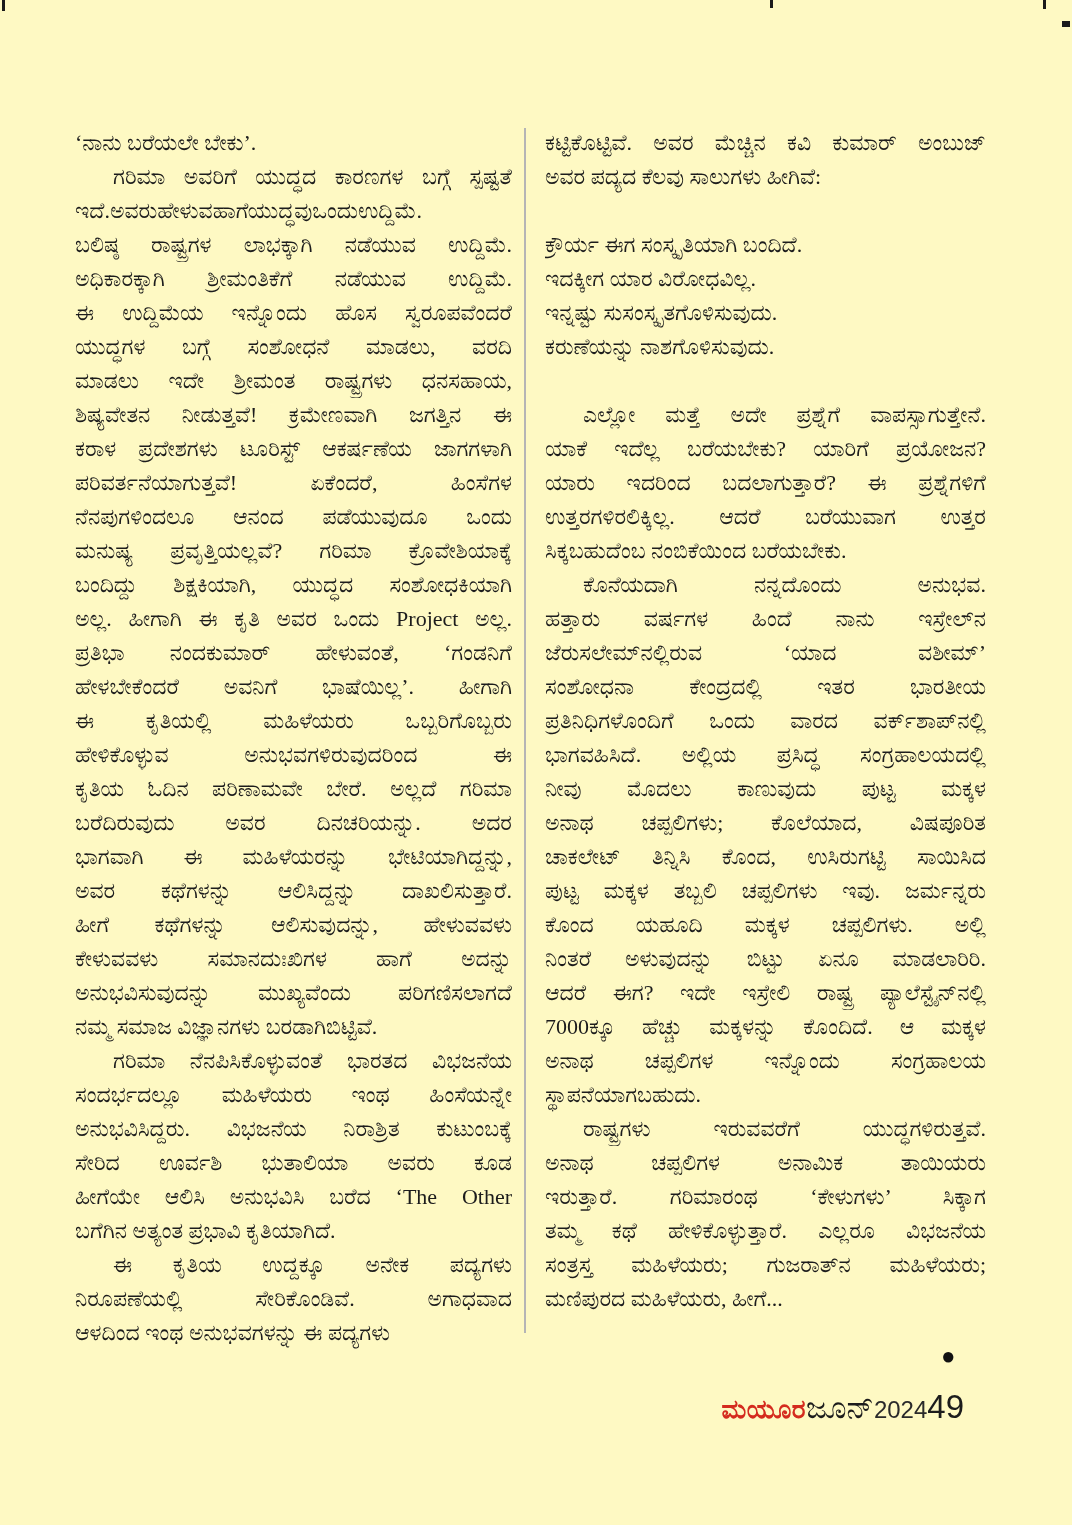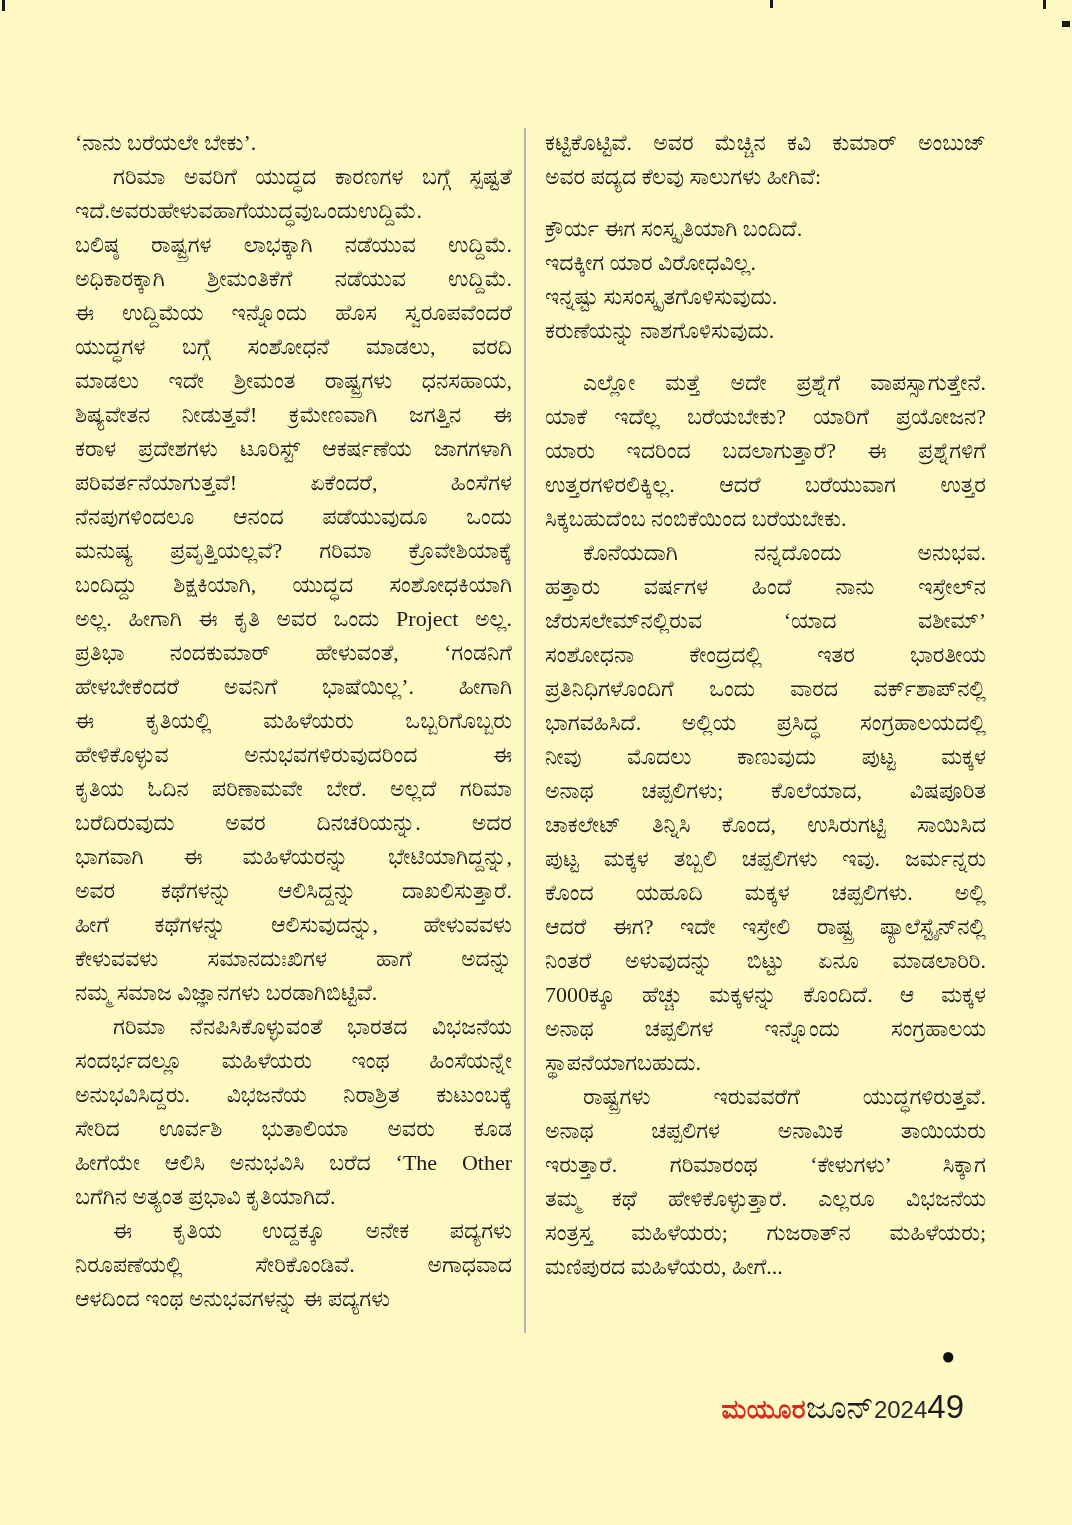--- a/index.html
+++ b/index.html
@@ -28,21 +28,21 @@
   .col.right { left:545px; width:441px; height:1290px; }
 
   .divider {
     position:absolute;
     left:524px; top:128px;
     width:2px; height:1205px;
     background:#b5b5b5;
   }
 
   .block { margin:0; }
-  .block.gap-before { margin-top:18px; }
+  .block.gap-before { margin-top:34px; }
   .line {
     height:34px;
     line-height:34px;
     font-size:22px;
     white-space:nowrap;
     overflow:hidden;
     text-align:justify;
     text-align-last:justify;
   }
   .line.last, .poem .line { text-align-last:left; }
@@ -97,20 +97,21 @@
         <div class="line">ಪ್ರತಿಭಾ ನಂದಕುಮಾರ್ ಹೇಳುವಂತೆ, ‘ಗಂಡನಿಗೆ</div>
         <div class="line">ಹೇಳಬೇಕೆಂದರೆ ಅವನಿಗೆ ಭಾಷೆಯಿಲ್ಲ’. ಹೀಗಾಗಿ</div>
         <div class="line">ಈ ಕೃತಿಯಲ್ಲಿ ಮಹಿಳೆಯರು ಒಬ್ಬರಿಗೊಬ್ಬರು</div>
         <div class="line">ಹೇಳಿಕೊಳ್ಳುವ ಅನುಭವಗಳಿರುವುದರಿಂದ ಈ</div>
         <div class="line">ಕೃತಿಯ ಓದಿನ ಪರಿಣಾಮವೇ ಬೇರೆ. ಅಲ್ಲದೆ ಗರಿಮಾ</div>
         <div class="line">ಬರೆದಿರುವುದು ಅವರ ದಿನಚರಿಯನ್ನು. ಅದರ</div>
         <div class="line">ಭಾಗವಾಗಿ ಈ ಮಹಿಳೆಯರನ್ನು ಭೇಟಿಯಾಗಿದ್ದನ್ನು,</div>
         <div class="line">ಅವರ ಕಥೆಗಳನ್ನು ಆಲಿಸಿದ್ದನ್ನು ದಾಖಲಿಸುತ್ತಾರೆ.</div>
         <div class="line">ಹೀಗೆ ಕಥೆಗಳನ್ನು ಆಲಿಸುವುದನ್ನು, ಹೇಳುವವಳು</div>
         <div class="line">ಕೇಳುವವಳು ಸಮಾನದುಃಖಿಗಳ ಹಾಗೆ ಅದನ್ನು</div>
+        <div class="line">ಅನುಭವಿಸುವುದನ್ನು ಮುಖ್ಯವೆಂದು ಪರಿಗಣಿಸಲಾಗದೆ</div>
         <div class="line last">ನಮ್ಮ ಸಮಾಜ ವಿಜ್ಞಾನಗಳು ಬರಡಾಗಿಬಿಟ್ಟಿವೆ.</div>
       </div>
       <div class="block para indent">
         <div class="line">ಗರಿಮಾ ನೆನಪಿಸಿಕೊಳ್ಳುವಂತೆ ಭಾರತದ ವಿಭಜನೆಯ</div>
         <div class="line">ಸಂದರ್ಭದಲ್ಲೂ ಮಹಿಳೆಯರು ಇಂಥ ಹಿಂಸೆಯನ್ನೇ</div>
         <div class="line">ಅನುಭವಿಸಿದ್ದರು. ವಿಭಜನೆಯ ನಿರಾಶ್ರಿತ ಕುಟುಂಬಕ್ಕೆ</div>
         <div class="line">ಸೇರಿದ ಊರ್ವಶಿ ಭುತಾಲಿಯಾ ಅವರು ಕೂಡ</div>
         <div class="line">ಹೀಗೆಯೇ ಆಲಿಸಿ ಅನುಭವಿಸಿ ಬರೆದ ‘The Other</div>
         <div class="line last">ಬಗೆಗಿನ ಅತ್ಯಂತ ಪ್ರಭಾವಿ ಕೃತಿಯಾಗಿದೆ.</div>
       </div>
@@ -146,22 +147,22 @@
         <div class="line">ಹತ್ತಾರು ವರ್ಷಗಳ ಹಿಂದೆ ನಾನು ಇಸ್ರೇಲ್‌ನ</div>
         <div class="line">ಜೆರುಸಲೇಮ್‌ನಲ್ಲಿರುವ ‘ಯಾದ ವಶೀಮ್’</div>
         <div class="line">ಸಂಶೋಧನಾ ಕೇಂದ್ರದಲ್ಲಿ ಇತರ ಭಾರತೀಯ</div>
         <div class="line">ಪ್ರತಿನಿಧಿಗಳೊಂದಿಗೆ ಒಂದು ವಾರದ ವರ್ಕ್‌ಶಾಪ್‌ನಲ್ಲಿ</div>
         <div class="line">ಭಾಗವಹಿಸಿದೆ. ಅಲ್ಲಿಯ ಪ್ರಸಿದ್ಧ ಸಂಗ್ರಹಾಲಯದಲ್ಲಿ</div>
         <div class="line">ನೀವು ಮೊದಲು ಕಾಣುವುದು ಪುಟ್ಟ ಮಕ್ಕಳ</div>
         <div class="line">ಅನಾಥ ಚಪ್ಪಲಿಗಳು; ಕೊಲೆಯಾದ, ವಿಷಪೂರಿತ</div>
         <div class="line">ಚಾಕಲೇಟ್ ತಿನ್ನಿಸಿ ಕೊಂದ, ಉಸಿರುಗಟ್ಟಿ ಸಾಯಿಸಿದ</div>
         <div class="line">ಪುಟ್ಟ ಮಕ್ಕಳ ತಬ್ಬಲಿ ಚಪ್ಪಲಿಗಳು ಇವು. ಜರ್ಮನ್ನರು</div>
         <div class="line">ಕೊಂದ ಯಹೂದಿ ಮಕ್ಕಳ ಚಪ್ಪಲಿಗಳು. ಅಲ್ಲಿ</div>
+        <div class="line">ನಿಂತರೆ ಅಳುವುದನ್ನು ಬಿಟ್ಟು ಏನೂ ಮಾಡಲಾರಿರಿ.</div>
         <div class="line">ಆದರೆ ಈಗ? ಇದೇ ಇಸ್ರೇಲಿ ರಾಷ್ಟ್ರ ಪ್ಯಾಲೆಸ್ಟೈನ್‌ನಲ್ಲಿ</div>
-        <div class="line">ನಿಂತರೆ ಅಳುವುದನ್ನು ಬಿಟ್ಟು ಏನೂ ಮಾಡಲಾರಿರಿ.</div>
         <div class="line">7000ಕ್ಕೂ ಹೆಚ್ಚು ಮಕ್ಕಳನ್ನು ಕೊಂದಿದೆ. ಆ ಮಕ್ಕಳ</div>
         <div class="line">ಅನಾಥ ಚಪ್ಪಲಿಗಳ ಇನ್ನೊಂದು ಸಂಗ್ರಹಾಲಯ</div>
         <div class="line last">ಸ್ಥಾಪನೆಯಾಗಬಹುದು.</div>
       </div>
       <div class="block para indent">
         <div class="line">ರಾಷ್ಟ್ರಗಳು ಇರುವವರೆಗೆ ಯುದ್ಧಗಳಿರುತ್ತವೆ.</div>
         <div class="line">ಅನಾಥ ಚಪ್ಪಲಿಗಳ ಅನಾಮಿಕ ತಾಯಿಯರು</div>
         <div class="line">ಇರುತ್ತಾರೆ. ಗರಿಮಾರಂಥ ‘ಕೇಳುಗಳು’ ಸಿಕ್ಕಾಗ</div>
         <div class="line">ತಮ್ಮ ಕಥೆ ಹೇಳಿಕೊಳ್ಳುತ್ತಾರೆ. ಎಲ್ಲರೂ ವಿಭಜನೆಯ</div>
         <div class="line">ಸಂತ್ರಸ್ತ ಮಹಿಳೆಯರು; ಗುಜರಾತ್‌ನ ಮಹಿಳೆಯರು;</div>

